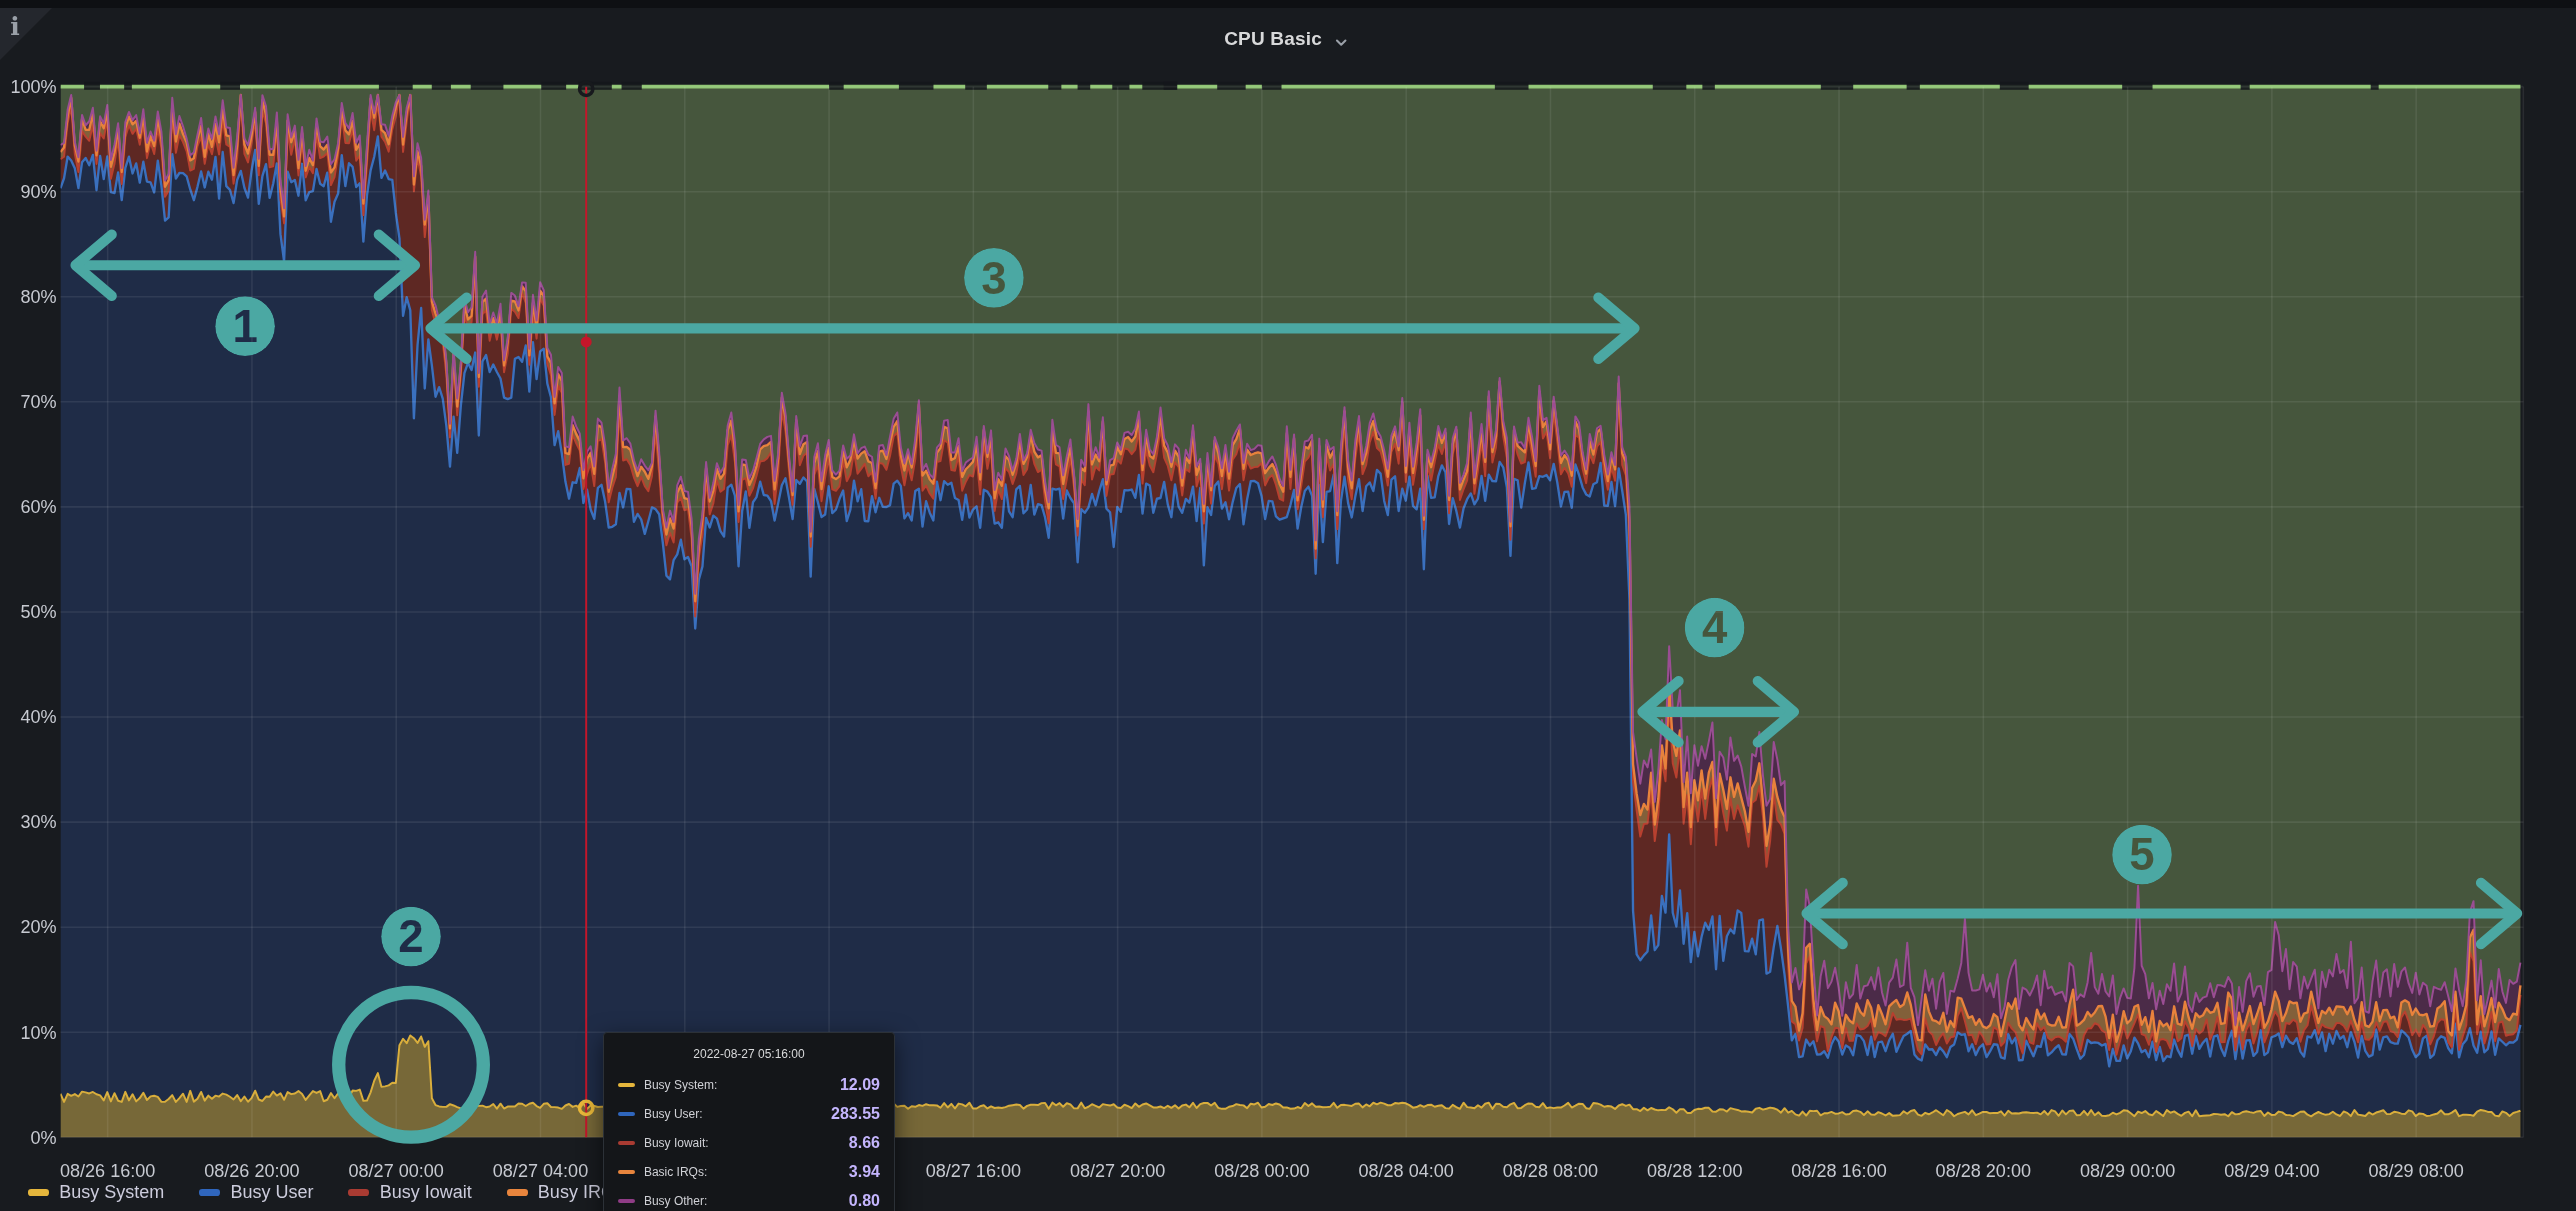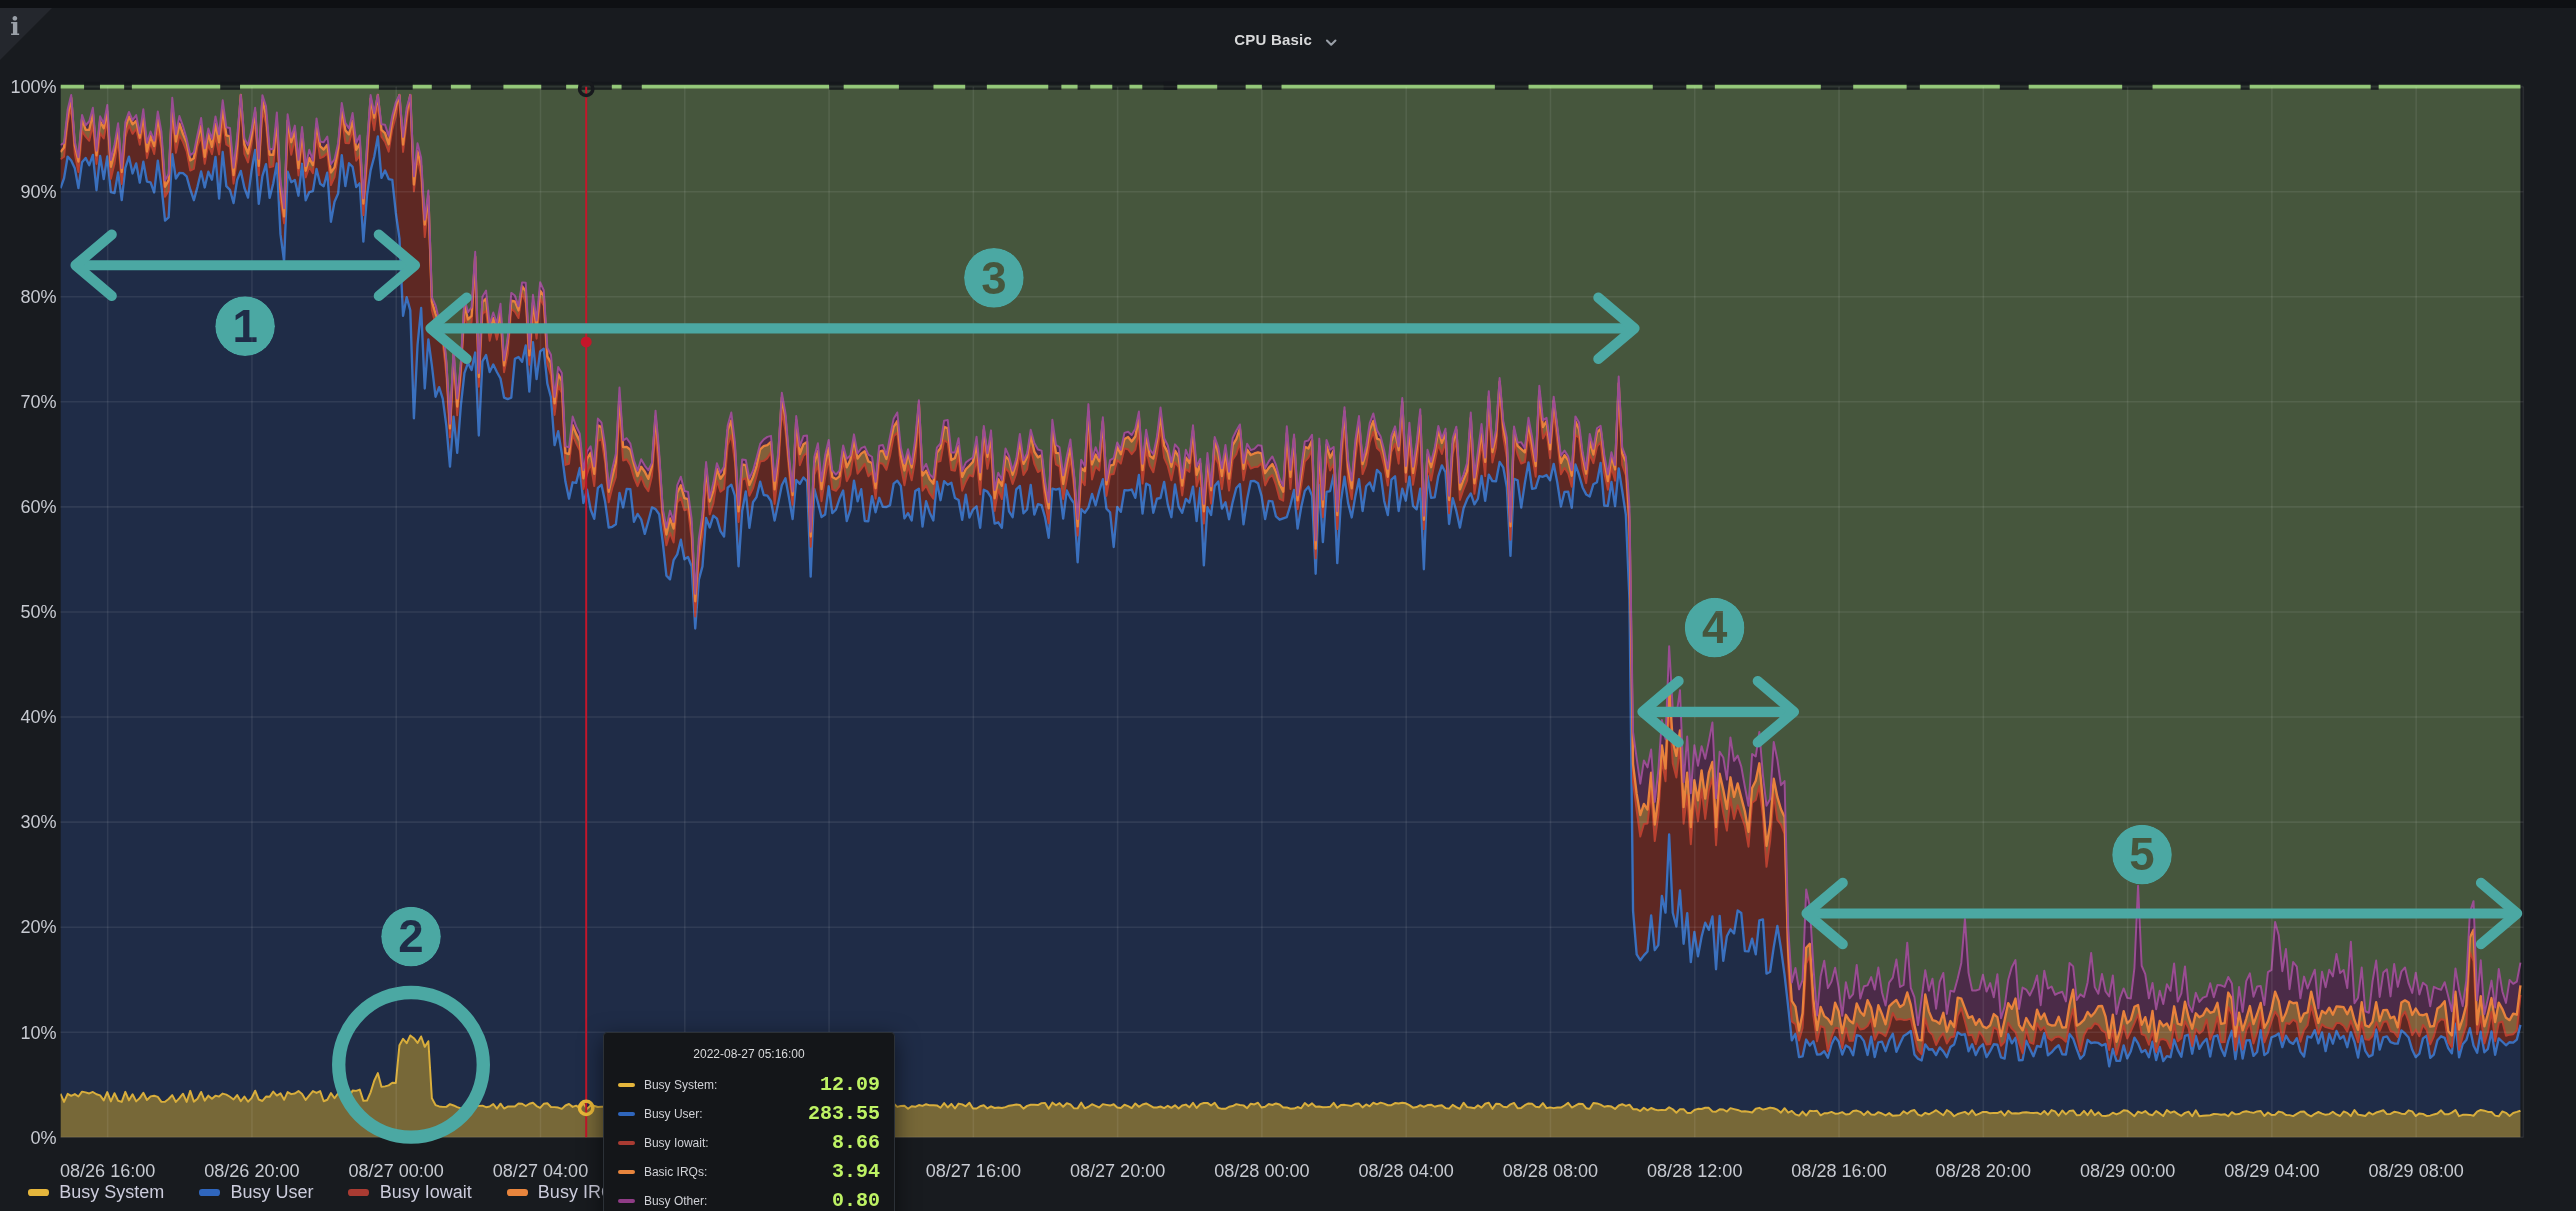--- a/index.html
+++ b/index.html
@@ -3,36 +3,36 @@
 <meta charset="utf-8">
 <style>
   html,body{margin:0;padding:0;width:2576px;height:1212px;overflow:hidden;background:#0e1013;
     font-family:"Liberation Sans",sans-serif;}
   #panel{position:absolute;left:0;top:7.9px;right:0;bottom:0;background:#181b1f;}
   #info-corner{position:absolute;left:0;top:0;width:0;height:0;
     border-top:52px solid #24272d;border-right:52px solid transparent;}
   #info-i{position:absolute;left:10.2px;top:6.3px;color:#9aa0a8;font-family:"DejaVu Serif",serif;
     font-weight:700;font-size:25px;line-height:25px;}
   #header{position:absolute;left:0;top:0;width:100%;height:63px;display:flex;align-items:center;justify-content:center;cursor:pointer;}
-  #title{color:#d8d9da;font-size:15px;font-weight:700;letter-spacing:0.2px;}
+  #title{color:#d8d9da;font-size:19px;font-weight:700;letter-spacing:0.2px;}
   #title-chevron{margin-left:9.4px;margin-top:4.7px;}
   #chart{position:absolute;left:0;top:0;}
   svg text{font-family:"Liberation Sans",sans-serif;}
   #legend{position:absolute;left:28px;top:1174px;display:flex;align-items:center;gap:0;}
   .legend-item{display:flex;align-items:center;margin-right:35px;cursor:pointer;}
   .legend-swatch{width:21px;height:7px;border-radius:3.1px;margin-right:10.2px;flex:none;}
   .legend-label{color:#ccccdc;font-size:18px;white-space:nowrap;}
   #tooltip{position:absolute;left:603px;top:1024px;width:262px;background:#141619;
     border:0.8px solid #2c3137;border-radius:3.9px;box-shadow:0 7.9px 23.6px rgba(0,0,0,.55);
     padding:11px 14px 11px 14px;z-index:40;}
   #tooltip-time{color:#d8d9da;font-size:12px;font-weight:500;text-align:center;margin:3.1px 0 9.4px 0;white-space:nowrap;}
   .tt-row{display:flex;align-items:center;height:29px;}
   .tt-swatch{width:16.5px;height:4.7px;border-radius:2.4px;margin-right:9.4px;flex:none;}
   .tt-label{color:#d0d1d6;font-size:12px;white-space:nowrap;}
-  .tt-value{margin-left:auto;color:#bef264;font-size:20px;font-weight:700;font-family:Liberation Mono, monospace;}
+  .tt-value{margin-left:auto;color:#c4b5fd;font-size:16px;font-weight:700;}
 </style>
 </head>
 <body>
 
 <div id="panel">
   <div id="header">
     <span id="title">CPU Basic</span>
     <svg id="title-chevron" width="20.4" height="20.4" viewBox="0 0 24 24">
       <path d="M7 10 l5 5 5 -5" fill="none" stroke="#9aa0a8" stroke-width="2.4" stroke-linecap="round" stroke-linejoin="round"></path>
     </svg>

